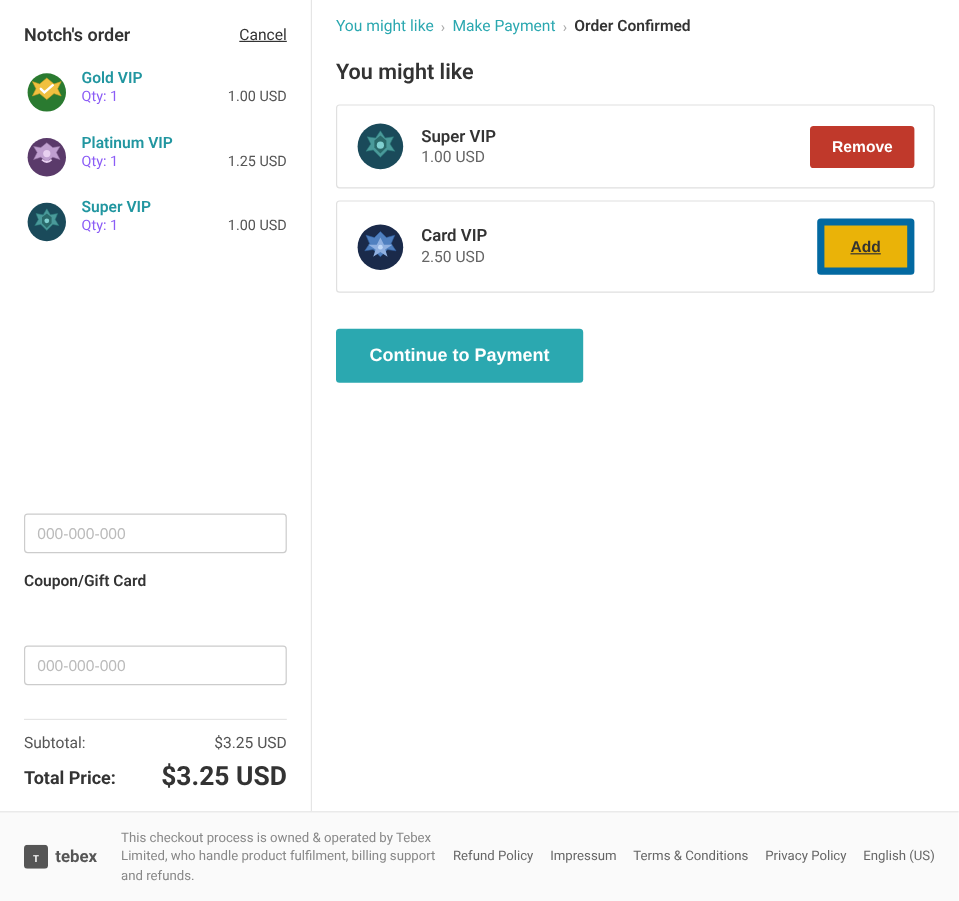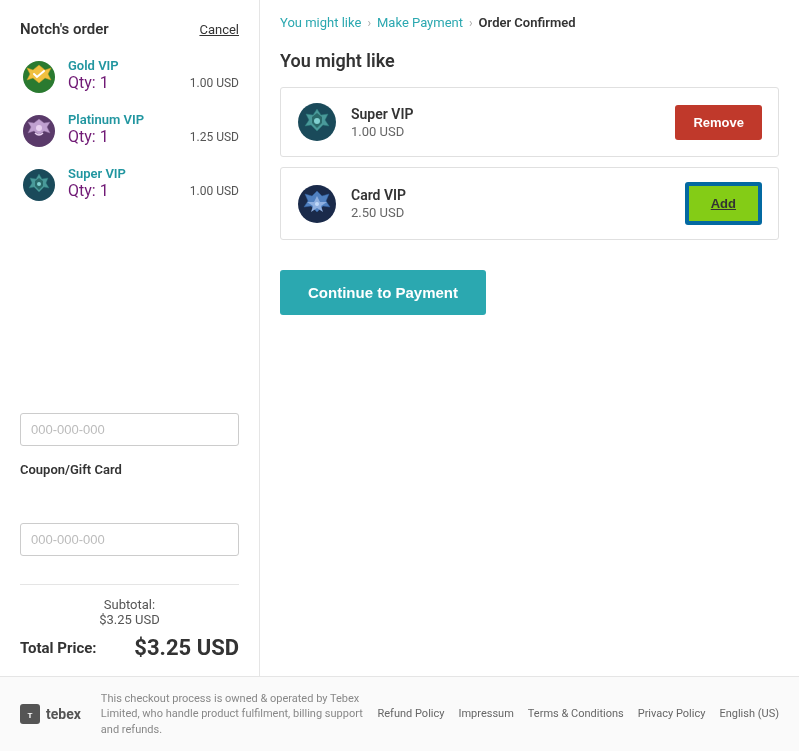--- a/index.html
+++ b/index.html
@@ -78,22 +78,22 @@
       color: #2196a0;
     }
 
     .item-qty-row {
       display: flex;
       justify-content: space-between;
       align-items: center;
     }
 
     .item-qty {
-      font-size: 16px;
-      color: #701a75;
+      font-size: 12px;
+      color: #8b5cf6;
     }
 
     .item-price {
       font-size: 12px;
       color: #555;
     }
 
     .creator-section {
       margin-top: 10px;
     }
@@ -127,21 +127,20 @@
       margin: 12px 0;
     }
 
     .subtotal-row {
       display: flex;
       justify-content: space-between;
       align-items: center;
       font-size: 13px;
       color: #555;
       margin-bottom: 8px;
-      flex-direction: column;
     }
 
     .total-row {
       display: flex;
       justify-content: space-between;
       align-items: center;
     }
 
     .total-label {
       font-size: 15px;
@@ -235,23 +234,23 @@
       border: none;
       padding: 10px 18px;
       font-size: 13px;
       font-weight: 600;
       border-radius: 3px;
       cursor: pointer;
       white-space: nowrap;
     }
 
     .btn-add {
-      background: #84cc16;
-      color: #333;
-      border: 4px solid #0369a1;
+      background: #eab308;
+      color: #333;
+      border: 6px solid #0369a1;
       padding: 10px 22px;
       font-size: 13px;
       font-weight: 600;
       border-radius: 3px;
       cursor: pointer;
       white-space: nowrap;
       text-decoration: underline;
     }
 
     .btn-continue {

